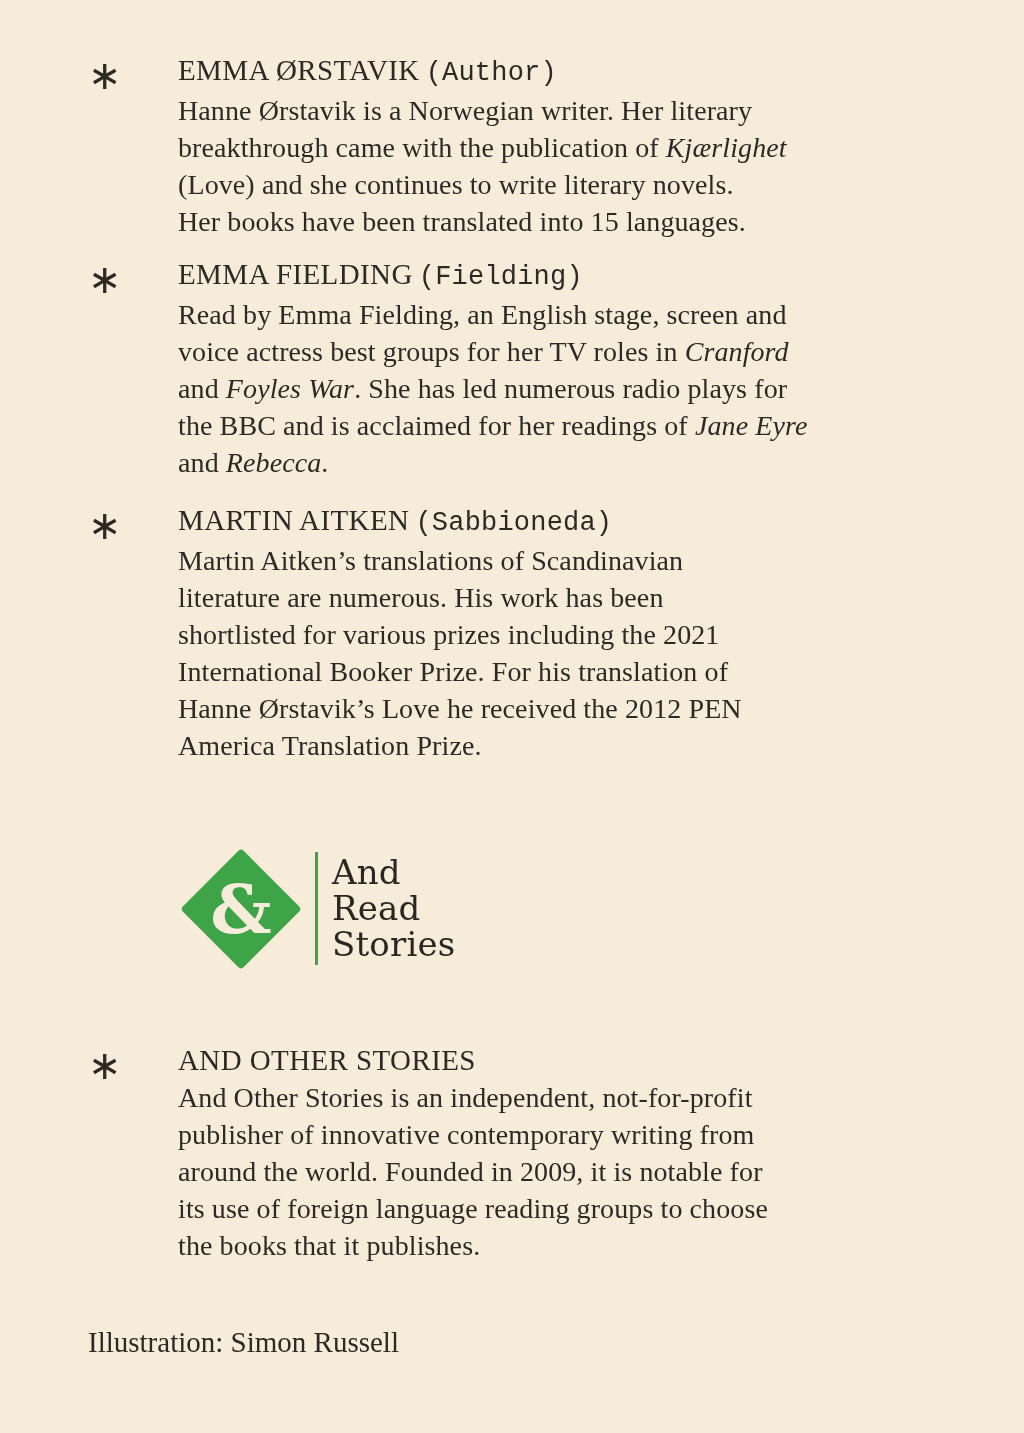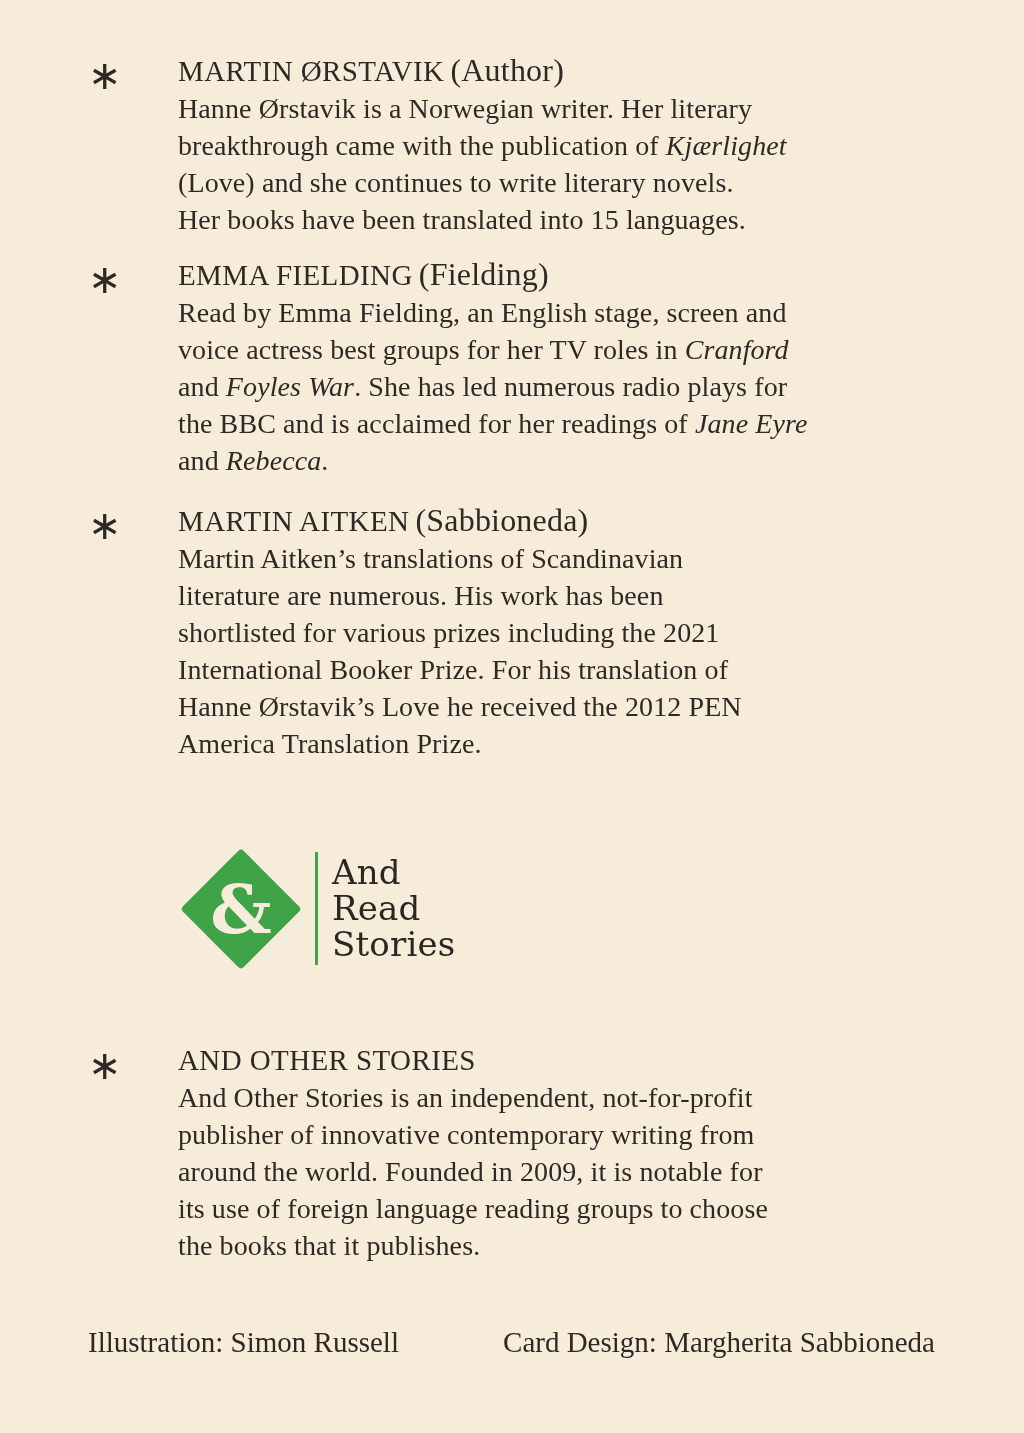--- a/index.html
+++ b/index.html
@@ -31,23 +31,24 @@
     transform: translateY(5px);
     color: #2d2a25;
   }
   .heading {
     font-size: 29px;
     line-height: 37px;
     letter-spacing: 0.4px;
     white-space: nowrap;
   }
   .heading .role {
-    font-size: 32px;
+    font-size: 27px;
     letter-spacing: 0.2px;
     margin-left: 6px;
+    font-family: Liberation Mono, monospace;
   }
   .body-text {
     font-size: 28px;
     line-height: 37px;
     white-space: pre-line;
     letter-spacing: 0.1px;
   }
   
   .logo {
     position: absolute;
@@ -119,21 +120,21 @@
   .s2 { top: 256px; }
   .s3 { top: 502px; }
   .s4 { top: 1042px; }
 </style>
 </head>
 <body style="background: rgb(247, 236, 218); color: rgb(45, 42, 37);">
 
 <div class="section s1">
   <div class="star">∗</div>
   <div>
-    <div class="heading"><span>MARTIN ØRSTAVIK</span><span class="role">(Author)</span></div>
+    <div class="heading"><span>EMMA ØRSTAVIK</span><span class="role">(Author)</span></div>
     <div class="body-text"><span>Hanne Ørstavik is a Norwegian writer. Her literary
 breakthrough came with the publication of </span><i>Kjærlighet</i><span>
 (Love) and she continues to write literary novels.
 Her books have been translated into 15 languages.</span></div>
   </div>
 </div>
 
 <div class="section s2">
   <div class="star">∗</div>
   <div>
@@ -179,14 +180,13 @@
     <div class="body-text"><span>And Other Stories is an independent, not-for-profit
 publisher of innovative contemporary writing from
 around the world. Founded in 2009, it is notable for
 its use of foreign language reading groups to choose
 the books that it publishes.</span></div>
   </div>
 </div>
 
 <div class="footer">
   <span>Illustration: Simon Russell</span>
-  <span>Card Design: Margherita Sabbioneda</span>
 </div>
 
 </body></html>

